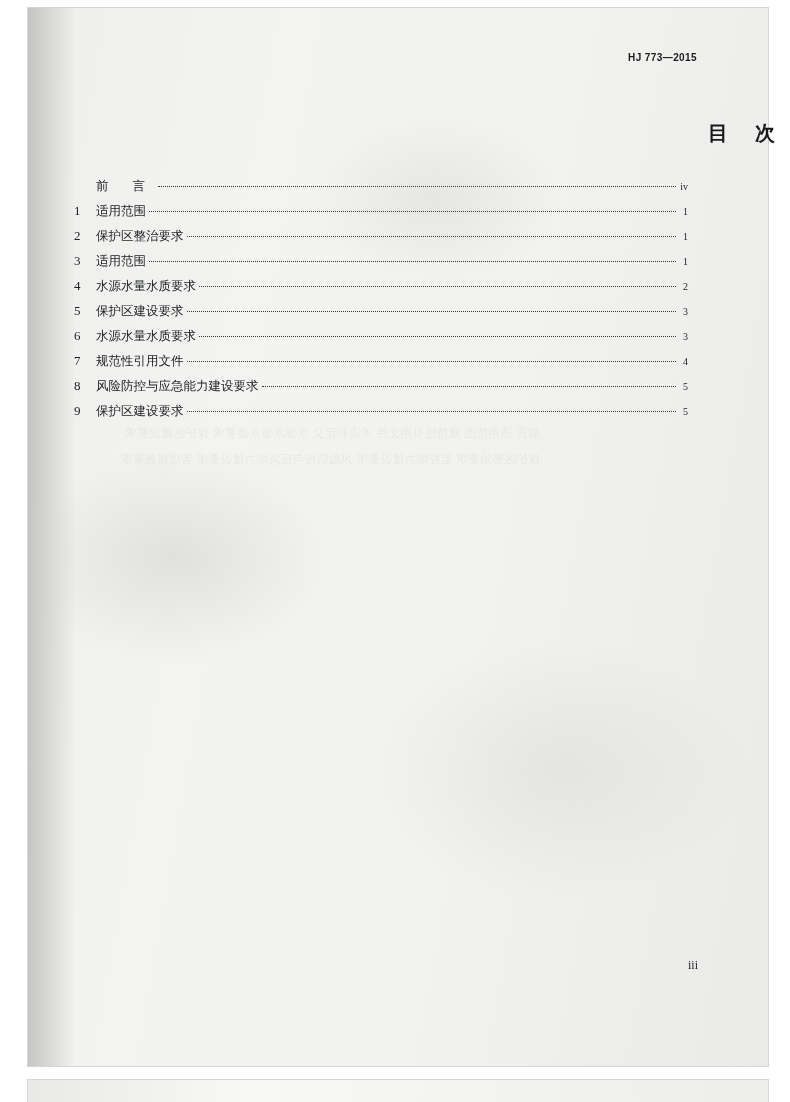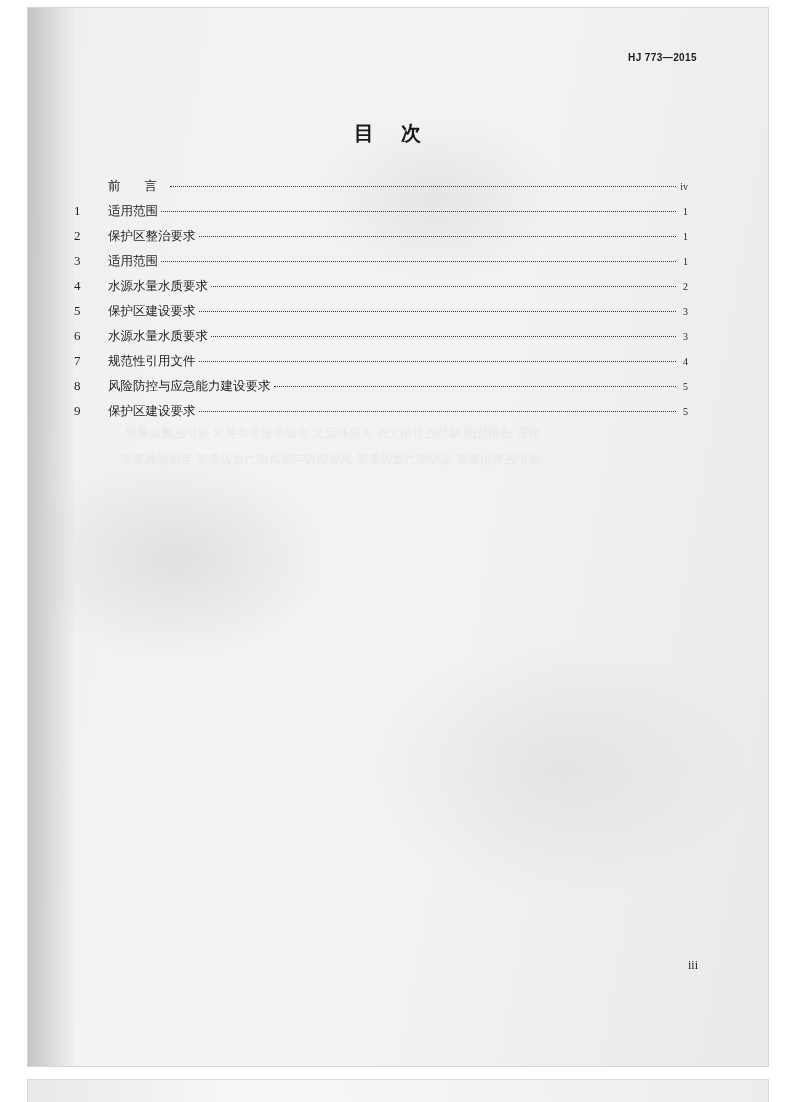--- a/index.html
+++ b/index.html
@@ -74,21 +74,21 @@
     font-size: 10px;
     letter-spacing: 0.4px;
     color: #1b1b1b;
   }
 
   .toc-title {
     position: absolute;
     left: 0;
     right: 14px;
     top: 120px;
-    text-align: center;
+    text-align: right;
     font-family: Liberation Mono, monospace;
     font-weight: bold;
     font-size: 20px;
     letter-spacing: 1px;
     color: #16181a;
   }
   .toc-title .sp { display: inline-block; width: 26px; }
 
   .toc {
     position: absolute;
@@ -108,21 +108,20 @@
     width: 22px;
     flex: 0 0 22px;
     font-size: 13px;
     color: #1c1e20;
   }
   .toc-label {
     font-family: "DejaVu Sans", sans-serif;
     font-size: 12.5px;
     white-space: nowrap;
     color: #1c1e20;
-    margin-left: 12px;
   }
   .toc-row.preface .toc-label {
     letter-spacing: 10px;
     padding-left: 0;
   }
   .toc-dots {
     flex: 1 1 auto;
     margin: 0 2px 0 3px;
     border-bottom: 1px dotted #35383a;
     transform: translateY(-3px);

